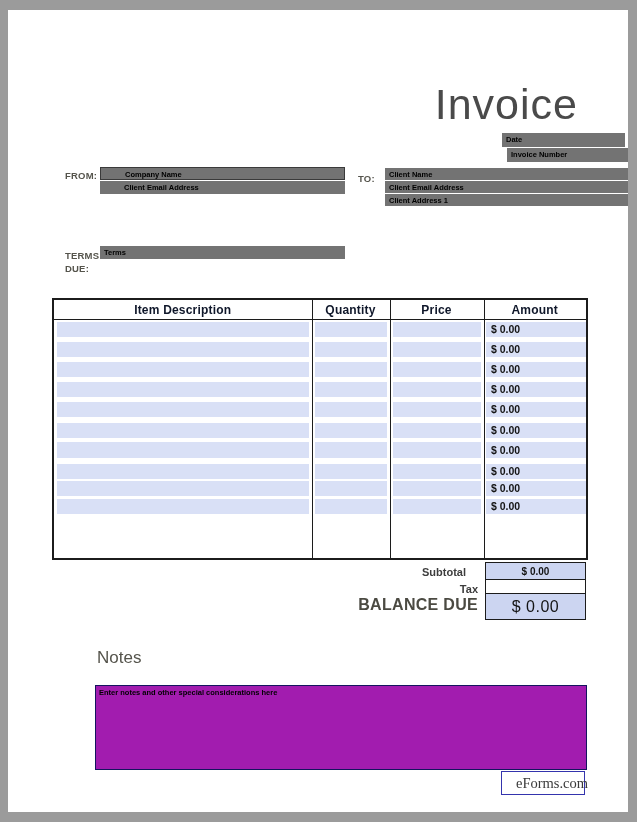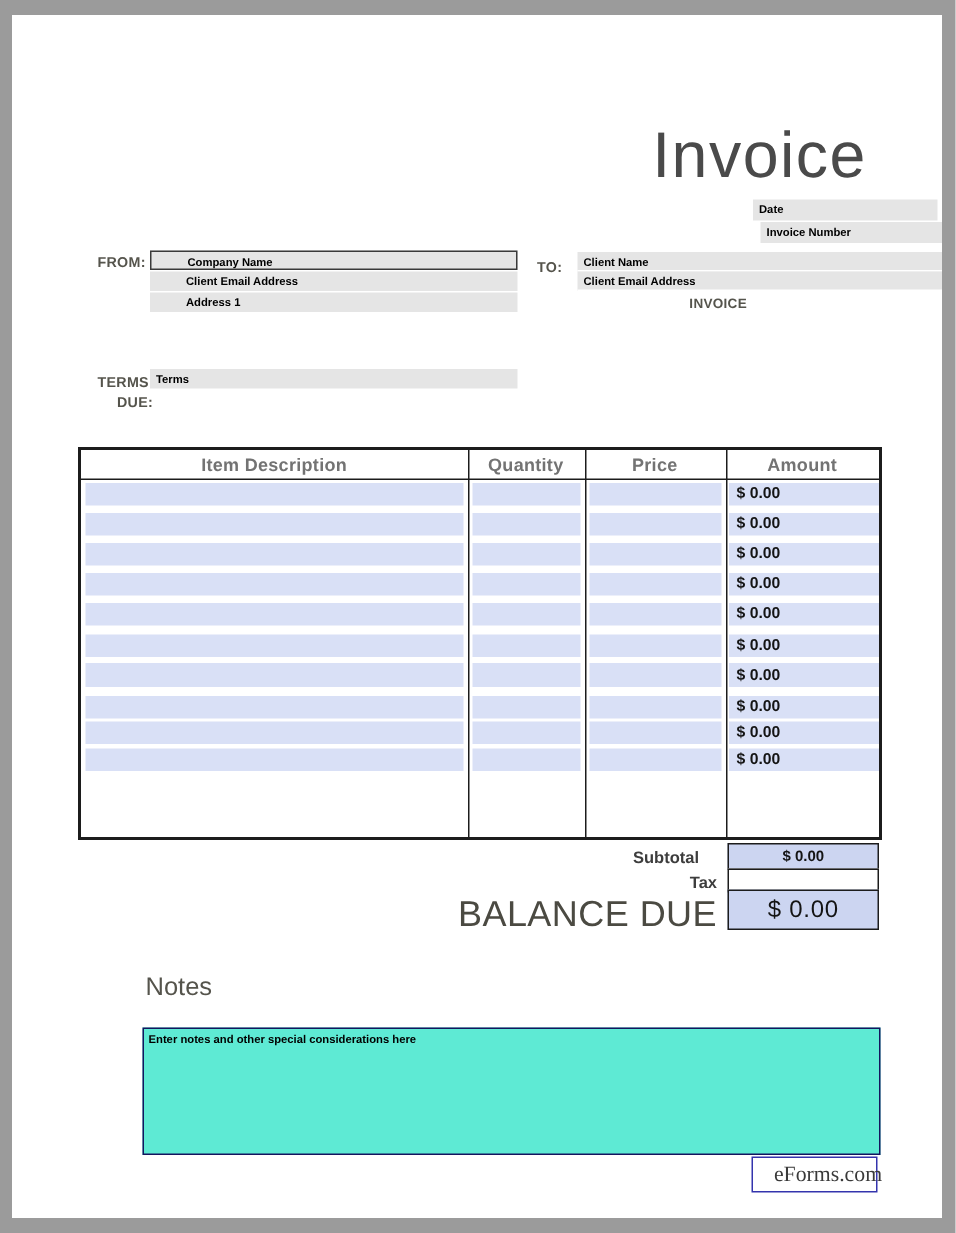--- a/index.html
+++ b/index.html
@@ -17,54 +17,54 @@
   }
 
   
   .meta-label{
     position:absolute;font-size:9px;font-weight:bold;color:#55544c;
     text-align:right;letter-spacing:0.2px;margin-top:48px;
   }
   .date-label{top:125px;left:432px;width:53px;}
   .invoice-label{top:139px;left:432px;width:58px;}
   .field{
-    background:#e5e5e5;color:#000;font-size:7.5px;font-weight:bold;
+    background:#737373;color:#000;font-size:7.5px;font-weight:bold;
     box-sizing:border-box;padding:2px 4px;overflow:hidden;white-space:nowrap;
   }
   .date-field{position:absolute;top:123px;left:494px;width:123px;height:14px;}
   .invoice-field{position:absolute;top:138px;left:499px;width:121px;height:14px;}
 
   
   .section-label{
     position:absolute;font-size:9.5px;font-weight:bold;color:#55544c;letter-spacing:0.2px;
   }
   .from-label{top:160px;left:57px;}
   .to-label{top:163px;left:350px;}
   .from-fields{position:absolute;top:157px;left:92px;width:245px;}
   .from-fields .field{width:100%;height:13px;margin-bottom:1px;padding-left:24px;}
   .from-fields .field:first-child{border:1px solid #3a3a3a;}
   .to-fields{position:absolute;top:158px;left:377px;width:243px;}
   .to-fields .field{width:100%;height:13px;margin-bottom:0;border-bottom:0.5px solid #fff;}
 
   
   .terms-label{top:240px;left:57px;}
-  .due-label{top:253px;left:70px;}
+  .due-label{top:253px;left:57px;}
   .terms-fields{position:absolute;top:236px;left:92px;width:245px;}
   .terms-fields .field{width:100%;height:13px;margin-bottom:0.5px;}
 
   
   .invoice-table{
     position:absolute;left:44px;top:288px;width:536px;height:262px;
     border:2px solid #1c1c1c;box-sizing:border-box;background:#fff;
   }
   .vline{position:absolute;top:0;bottom:0;width:1.5px;background:#1c1c1c;}
   .v1{left:257.5px}.v2{left:335.5px}.v3{left:429.5px}
   .thead{display:flex;height:19px;border-bottom:1.5px solid #1c1c1c;}
   .th{display:flex;align-items:center;justify-content:center;
-      font-weight:bold;font-size:12px;color:#737373;letter-spacing:0.2px;}
+      font-weight:bold;font-size:12px;color:#0f172a;letter-spacing:0.2px;}
   .c1{width:257.5px}.c2{width:78px}.c3{width:94px}.c4{flex:1}
   .tbody{position:absolute;top:20.5px;left:0;right:0;}
   .trow{display:flex;height:15.5px;margin-top:4.5px;}
   .trow:nth-child(1){margin-top:1px;}
   .trow:nth-child(6){margin-top:5.5px;}
   .trow:nth-child(7){margin-top:4px;}
   .trow:nth-child(8){margin-top:6px;}
   .trow:nth-child(9){margin-top:1.5px;}
   .trow:nth-child(10){margin-top:2.5px;}
   .cell{height:100%;}
@@ -74,35 +74,35 @@
     display:flex;align-items:center;padding-left:5px;
     font-size:10.5px;font-weight:600;color:#141414;
   }
 
   
   .total-label{position:absolute;text-align:right;color:#3d3d3d;font-weight:bold;font-size:11px;}
   .subtotal-label{top:556px;left:288px;width:170px;}
   .tax-label{top:573px;left:300px;width:170px;}
   .balance-label{
     position:absolute;top:586px;left:235px;width:235px;text-align:right;
-    font-size:24px;font-weight:normal;color:#4b4a42;letter-spacing:0.3px;
+    font-size:16px;font-weight:bold;color:#4b4a42;letter-spacing:0.3px;
   }
   .total-box{
     position:absolute;left:477px;width:101px;box-sizing:border-box;
     border:1.5px solid #1c1c1c;display:flex;align-items:center;justify-content:center;
   }
   .subtotal-box{top:552px;height:18px;background:#ccd5f1;font-size:10px;font-weight:bold;color:#141414;}
   .tax-box{top:568.5px;height:16px;background:#ffffff;font-size:10px;}
   .balance-box{top:583px;height:27px;background:#ccd5f1;font-size:16px;color:#141414;letter-spacing:0.5px;}
 
   
   .notes-heading{position:absolute;top:638px;left:89px;margin:0;font-size:17px;font-weight:400;color:#55544c;}
   .notes-box{
     position:absolute;left:87px;top:675px;width:492px;height:85px;
-    background:#5eead4;border:1px solid #14145e;box-sizing:border-box;
+    background:#a21caf;border:1px solid #14145e;box-sizing:border-box;
     padding:2px 3px;font-size:7.5px;font-weight:bold;color:#000;
   }
 
   
   .brand-box{
     position:absolute;left:493px;top:761px;width:84px;height:24px;
     border:1px solid #3434ad;box-sizing:border-box;
     display:flex;align-items:center;justify-content:center;
     font-family:"Liberation Serif",serif;font-size:14.5px;color:#3a3a3a;padding-left:18px;
   }
@@ -116,27 +116,27 @@
 
   <div class="meta-label date-label">DATE:</div>
   <div class="field date-field">Date</div>
   <div class="meta-label invoice-label">INVOICE</div>
   <div class="field invoice-field">Invoice Number</div>
 
   <div class="section-label from-label">FROM:</div>
   <div class="from-fields">
     <div class="field">Company Name</div>
     <div class="field">Client Email Address</div>
-    <div class="field">Address 1</div>
   </div>
 
   <div class="section-label to-label">TO:</div>
   <div class="to-fields">
     <div class="field">Client Name</div>
     <div class="field">Client Email Address</div>
+    <div class="field">Client Address 1</div>
   </div>
 
   <div class="section-label terms-label">TERMS:</div>
   <div class="section-label due-label">DUE:</div>
   <div class="terms-fields">
     <div class="field">Terms</div>
   </div>
 
   <div class="invoice-table">
     <div class="vline v1"></div>

